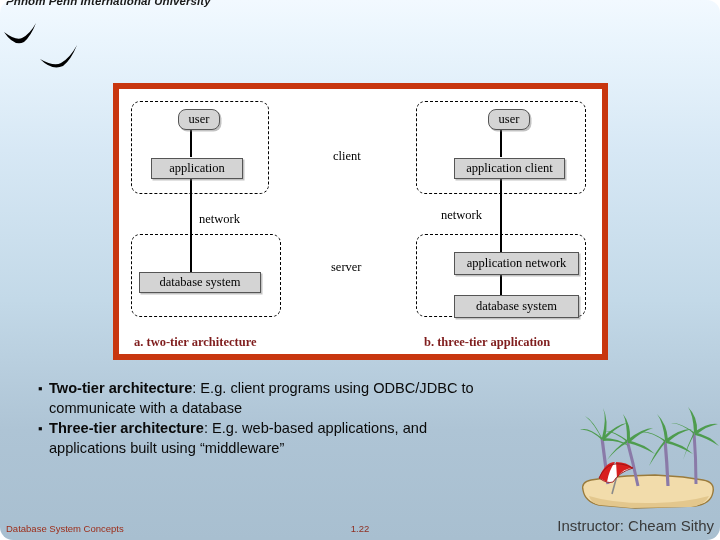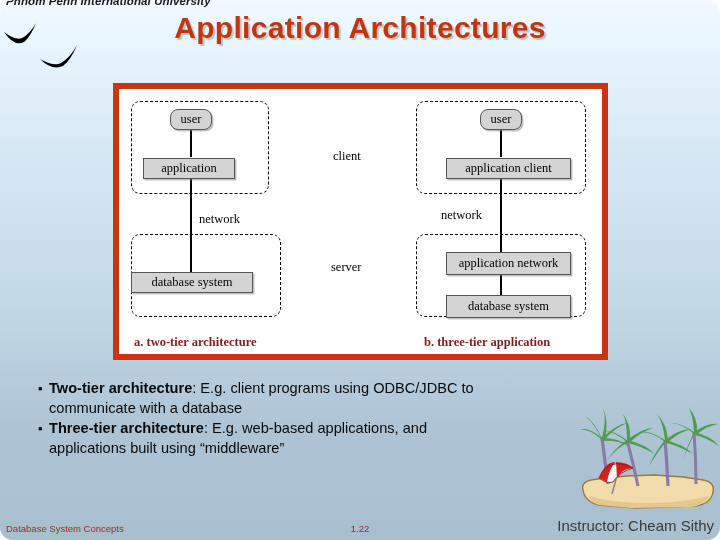--- a/index.html
+++ b/index.html
@@ -93,20 +93,21 @@
     border: 1.3px solid #555;
     box-sizing: border-box;
     font-family: "Liberation Serif", serif;
     font-size: 12.5px;
     color: #000;
     display: flex;
     align-items: center;
     justify-content: center;
     white-space: nowrap;
     box-shadow: 1.5px 1.5px 0 rgba(120,120,120,0.45);
+    margin-left: 8px;
   }
   .node.pill { border-radius: 8px; }
 
   
   .connector {
     position: absolute;
     width: 1.8px;
     background: #000;
   }
 
@@ -190,21 +191,20 @@
 <body>
 
 <div id="slide">
 
   <svg id="birds" viewBox="0 0 120 60">
     <path d="M4 18 Q16 27 22 24 Q30 20 36 9 Q31 22 24 28 Q14 33 4 18 Z" fill="#000"></path>
     <path d="M40 45 Q54 53 61 49 Q70 44 77 31 Q71 46 63 52 Q52 57 40 45 Z" fill="#000"></path>
   </svg>
 
   <div id="university-name">Phnom Penh International University</div>
-  <div id="page-title">Application Architectures</div>
 
   <div id="diagram-frame">
     <div id="diagram-inner">
 
       <div class="group-box" style="left:12px; top:12px; width:138px; height:93px;"></div>
 
       <div class="connector" style="left:71px; top:40px; height:28px;"></div>
       <div class="connector" style="left:71px; top:90px; height:103px;"></div>
 
       <div class="node pill" style="left:51px; top:20px; width:42px; height:21px;">user</div>
@@ -220,21 +220,21 @@
       <div class="dlabel" style="left:214px; top:60px;">client</div>
       <div class="dlabel" style="left:212px; top:171px;">server</div>
 
       <div class="group-box" style="left:297px; top:12px; width:170px; height:93px;"></div>
 
       <div class="connector" style="left:381px; top:40px; height:28px;"></div>
       <div class="connector" style="left:381px; top:90px; height:75px;"></div>
       <div class="connector" style="left:381px; top:186px; height:24px;"></div>
 
       <div class="node pill" style="left:361px; top:20px; width:42px; height:21px;">user</div>
-      <div class="node" style="left:327px; top:69px; width:125px; height:21px;">application client</div>
+      <div class="node" style="left:327px; top:69px; width:111px; height:21px;">application client</div>
 
       <div class="dlabel" style="left:322px; top:119px;">network</div>
 
       <div class="group-box" style="left:297px; top:145px; width:170px; height:83px;"></div>
       <div class="node" style="left:327px; top:163px; width:125px; height:23px;">application network</div>
       <div class="node" style="left:327px; top:206px; width:125px; height:23px;">database system</div>
 
       <div class="caption" style="left:305px; top:246px;">b.  three-tier application</div>
 
     </div>

